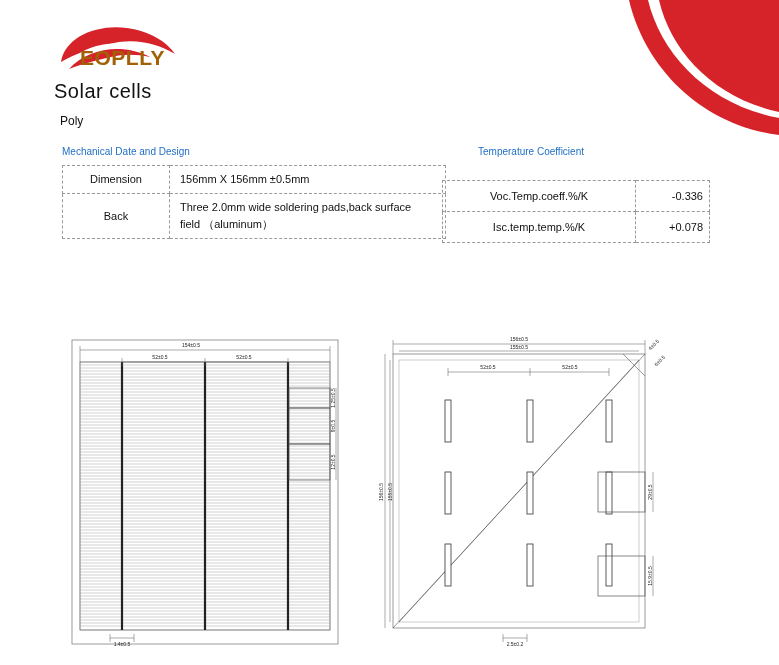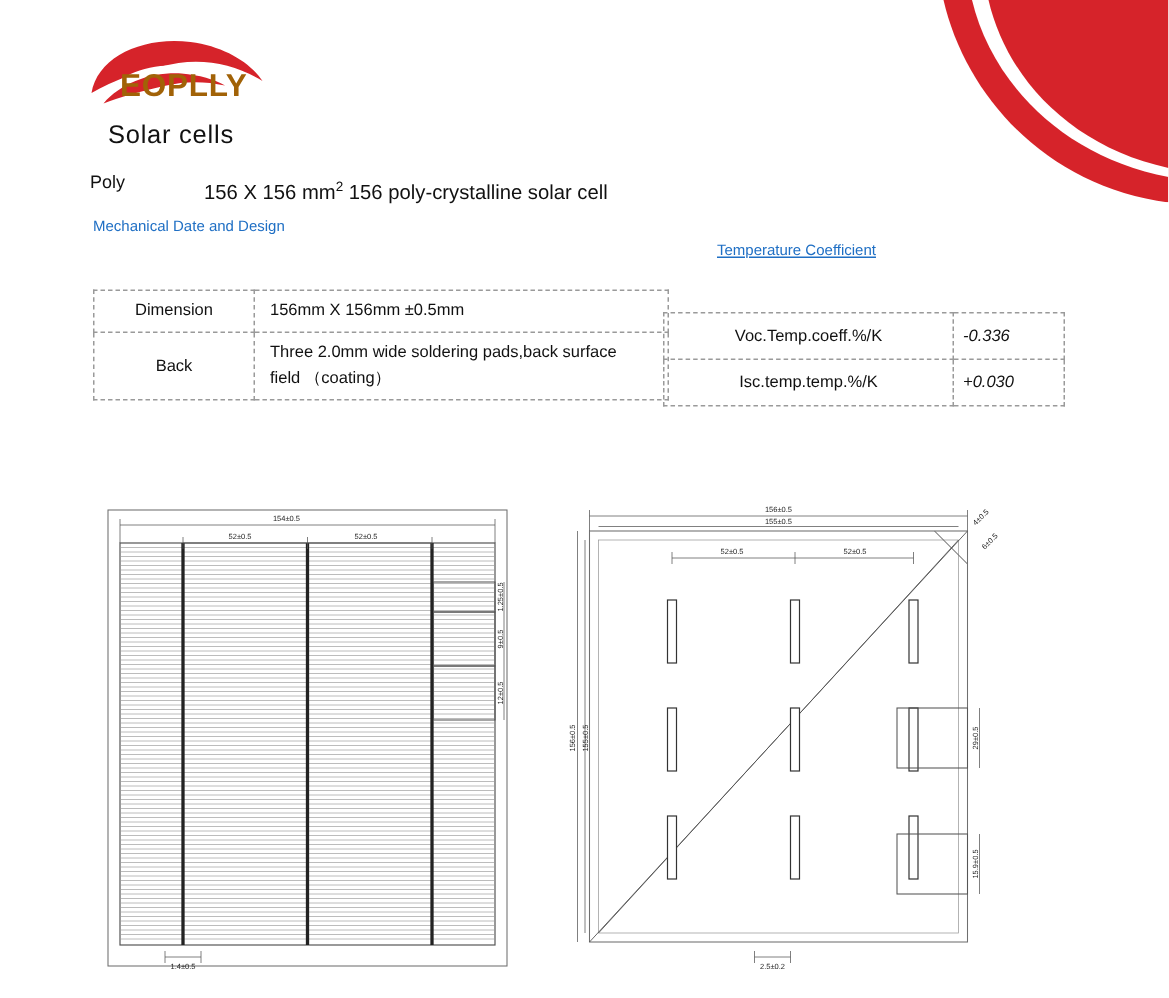--- a/index.html
+++ b/index.html
@@ -47,23 +47,23 @@
     font-family: "Liberation Sans", sans-serif;
     font-weight: bold;
     font-size: 21px;
     letter-spacing: 0.5px;
     color: #a16207;
   }
 
   
   .title-solar {
     position: absolute;
-    left: 72px;
+    left: 54px;
     top: 80px;
-    font-size: 17px;
+    font-size: 20px;
     color: #111111;
     letter-spacing: 0.5px;
   }
   .title-poly {
     position: absolute;
     left: 60px;
     top: 114px;
     font-size: 12px;
     color: #111111;
   }
@@ -78,27 +78,26 @@
     font-size: 9px;
     vertical-align: super;
   }
 
   .section-label {
     position: absolute;
     font-size: 10px;
     color: #1f6fc4;
   }
   .section-label.mech { left: 62px; top: 146px; }
-  .section-label.temp { left: 478px; top: 162px; text-decoration: underline; }
+  .section-label.temp { left: 478px; top: 146px; }
 
   
   table {
     border-collapse: collapse;
     font-size: 11px;
-    margin-top: 28px;
   }
   .mech-table {
     position: absolute;
     left: 62px;
     top: 165px;
     width: 384px;
   }
   .mech-table td {
     border: 1px dashed #9a9a9a;
     padding: 5px 6px;
@@ -124,22 +123,21 @@
   .temp-table td {
     border: 1px dashed #9a9a9a;
     padding: 9px 6px;
     color: #111111;
   }
   .temp-table td.k {
     width: 180px;
     text-align: center;
   }
   .temp-table td.v {
-    text-align: left;
-    font-style: italic;
+    text-align: right;
   }
 
   
   .drawing {
     position: absolute;
   }
   .drawing.left { left: 58px; top: 332px; }
   .drawing.right { left: 375px; top: 332px; }
 
   .dim-text {
@@ -165,52 +163,51 @@
     <svg width="190" height="52" viewBox="0 0 190 52" xmlns="http://www.w3.org/2000/svg">
       <path d="M6 40 C10 16 40 2 72 6 C95 9 112 20 120 32 C104 22 84 17 64 20 C40 24 20 32 6 40 Z" fill="#d6232a"></path>
       <path d="M12 44 C22 28 44 20 66 22 C80 23 92 27 100 33 C86 29 70 28 56 31 C38 35 22 40 12 44 Z" fill="#ffffff"></path>
       <path d="M14 47 C26 33 46 26 66 27 C78 28 88 31 95 35 C82 32 68 32 56 35 C38 39 24 43 14 47 Z" fill="#d6232a"></path>
     </svg>
   </div>
   <div class="logo-text">EOPLLY</div>
 
   <div class="title-solar">Solar   cells</div>
   <div class="title-poly">Poly</div>
-  <div class="title-poly-desc"><span>156 X 156 mm</span><sup>2</sup><span> 156 poly-crystalline  solar cell</span></div>
 
   <div class="section-label mech">Mechanical Date and Design</div>
   <div class="section-label temp">Temperature Coefficient</div>
 
   <table class="mech-table">
     <tbody>
         <tr>
       <td class="k">Dimension</td>
       <td class="v">
         <div>156mm X 156mm ±0.5mm</div>
       </td>
     </tr>
     <tr>
       <td class="k">Back</td>
       <td class="v">
         <div>Three 2.0mm wide soldering pads,back surface</div>
-        <div>field （coating）</div>
+        <div>field （aluminum）</div>
       </td>
     </tr>
   </tbody>
     </table>
 
   <table class="temp-table">
     <tbody>
         <tr>
       <td class="k">Voc.Temp.coeff.%/K</td>
       <td class="v">-0.336</td>
     </tr>
     <tr>
       <td class="k">Isc.temp.temp.%/K</td>
-      <td class="v">+0.030</td>
+      <td class="v">+0.078</td>
     </tr>
   </tbody>
     </table>
 
   <div class="drawing left">
     <svg width="300" height="320" viewBox="0 0 300 320" xmlns="http://www.w3.org/2000/svg">
 
       <rect x="14" y="8" width="266" height="304" fill="none" stroke="#6f6f6f" stroke-width="0.7"></rect>
 
       <rect x="22" y="30" width="250" height="268" fill="#ffffff" stroke="#555555" stroke-width="0.8"></rect>

